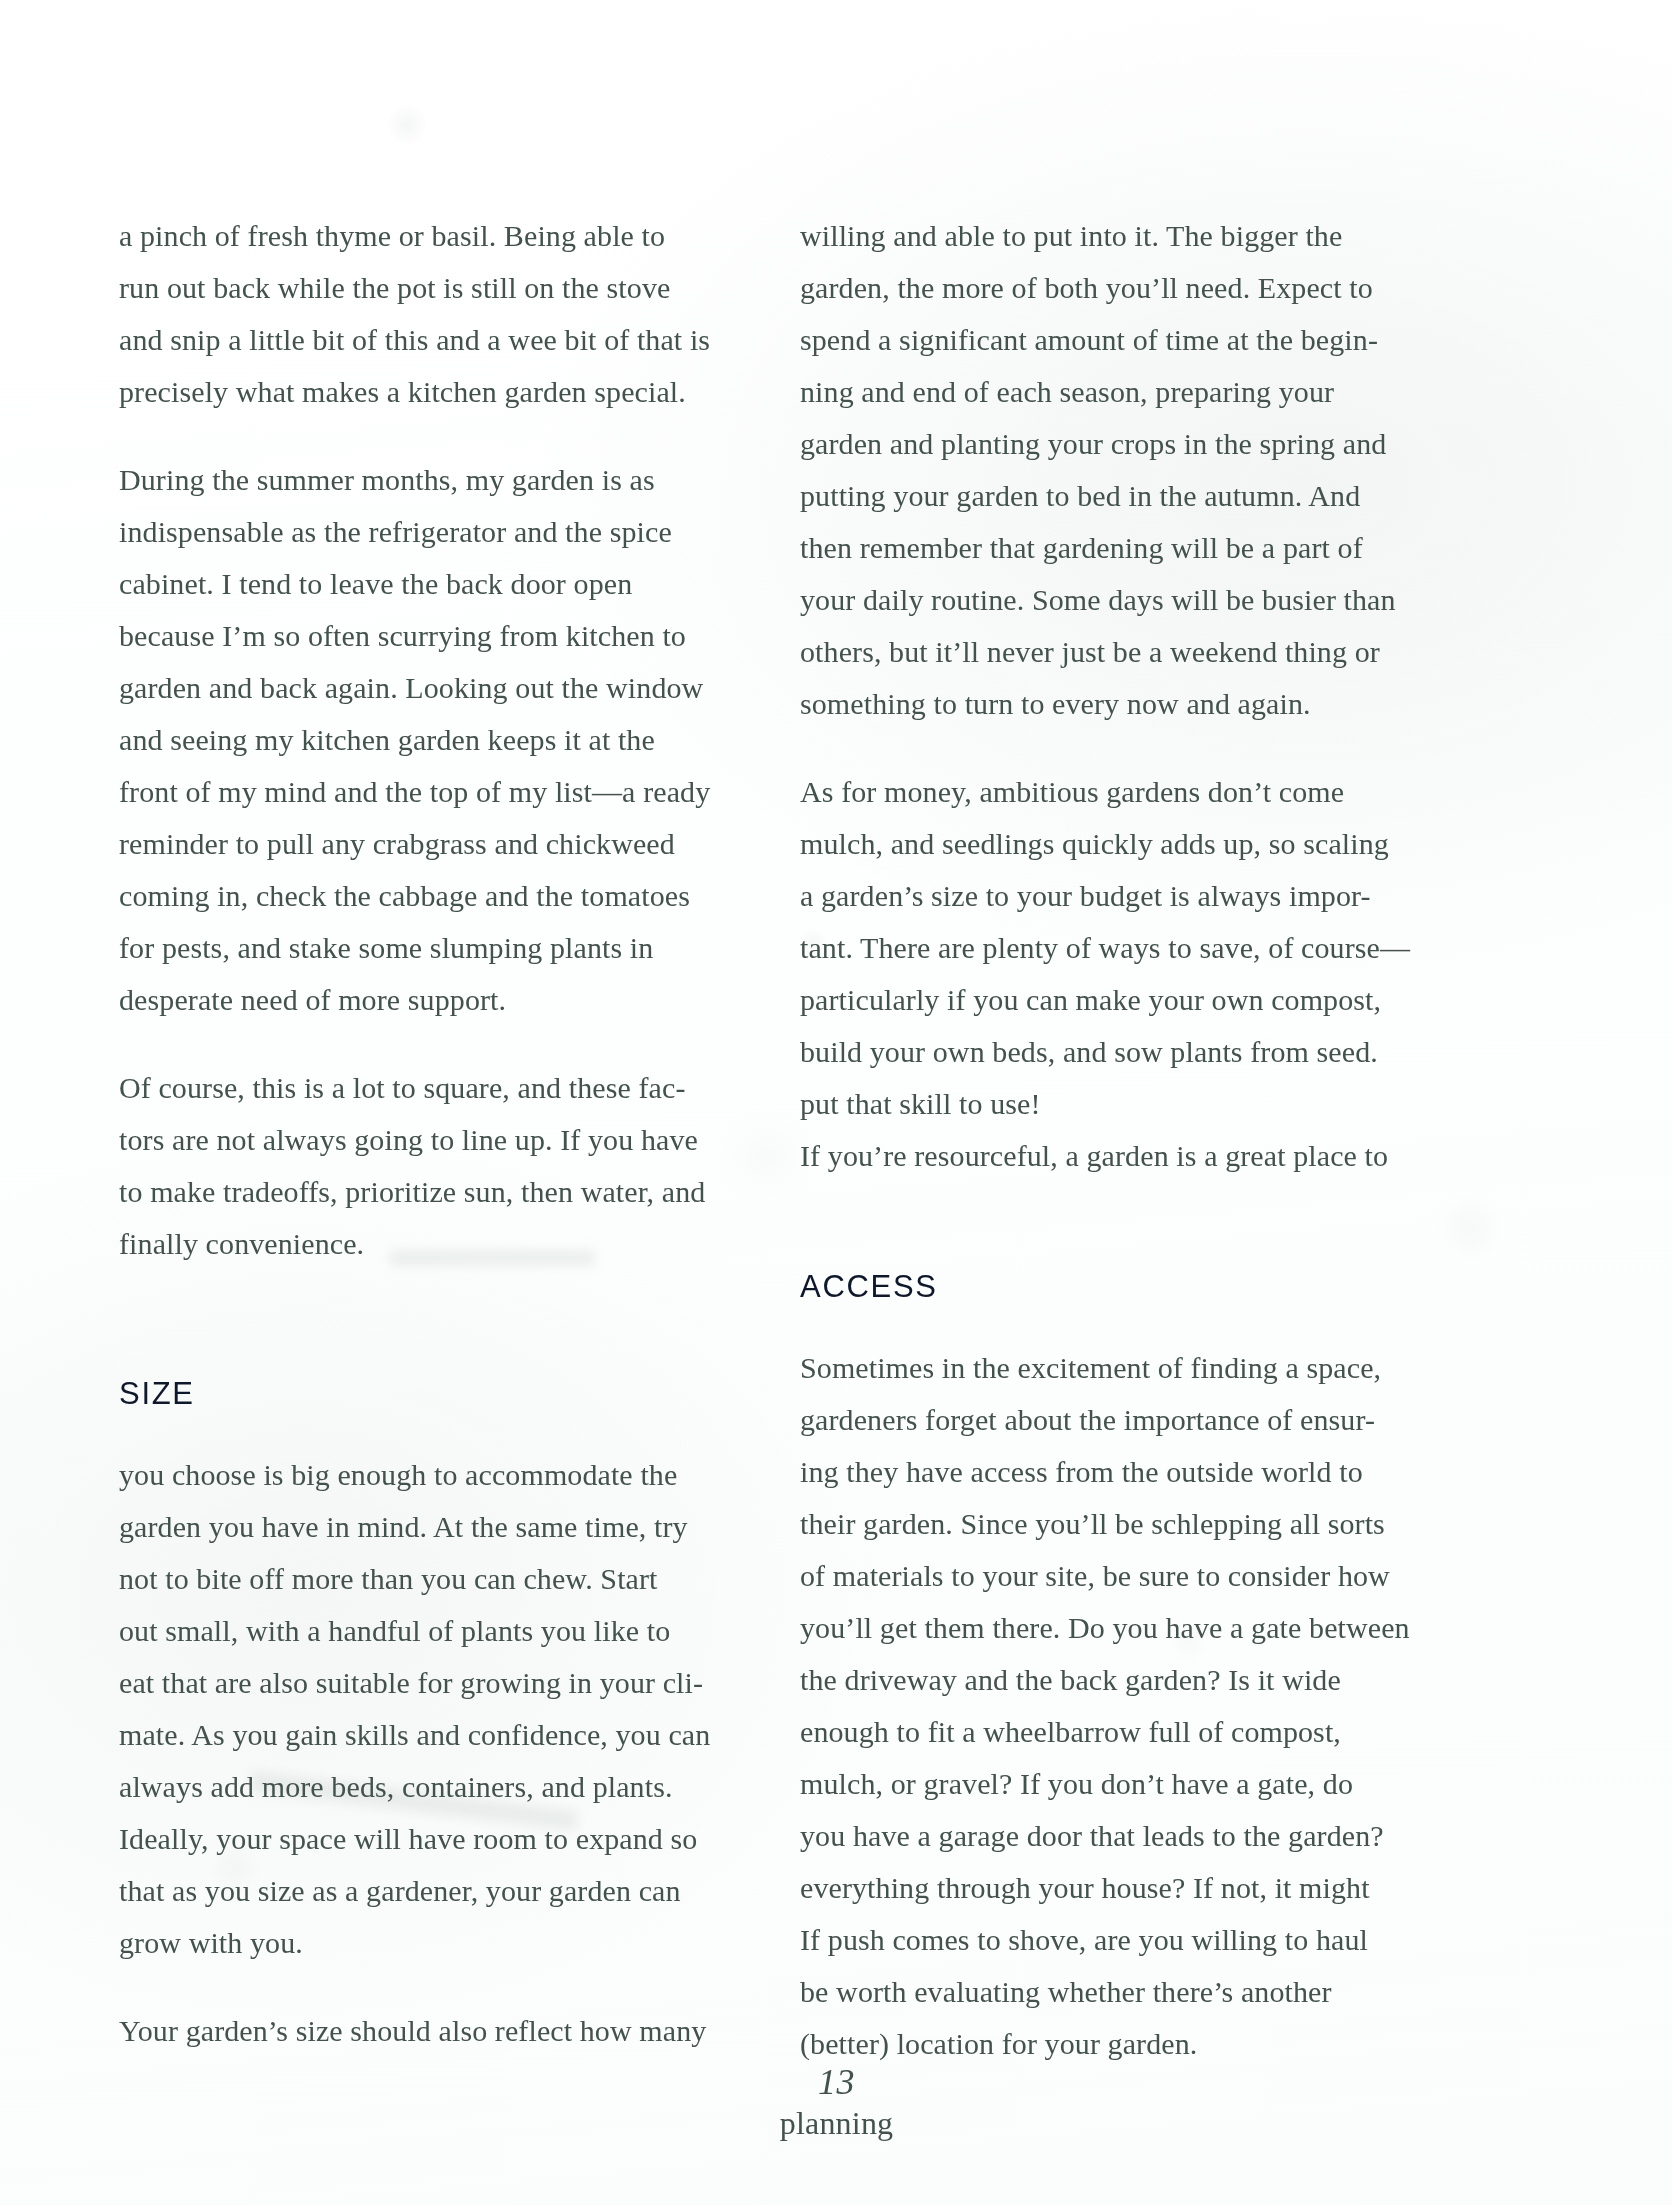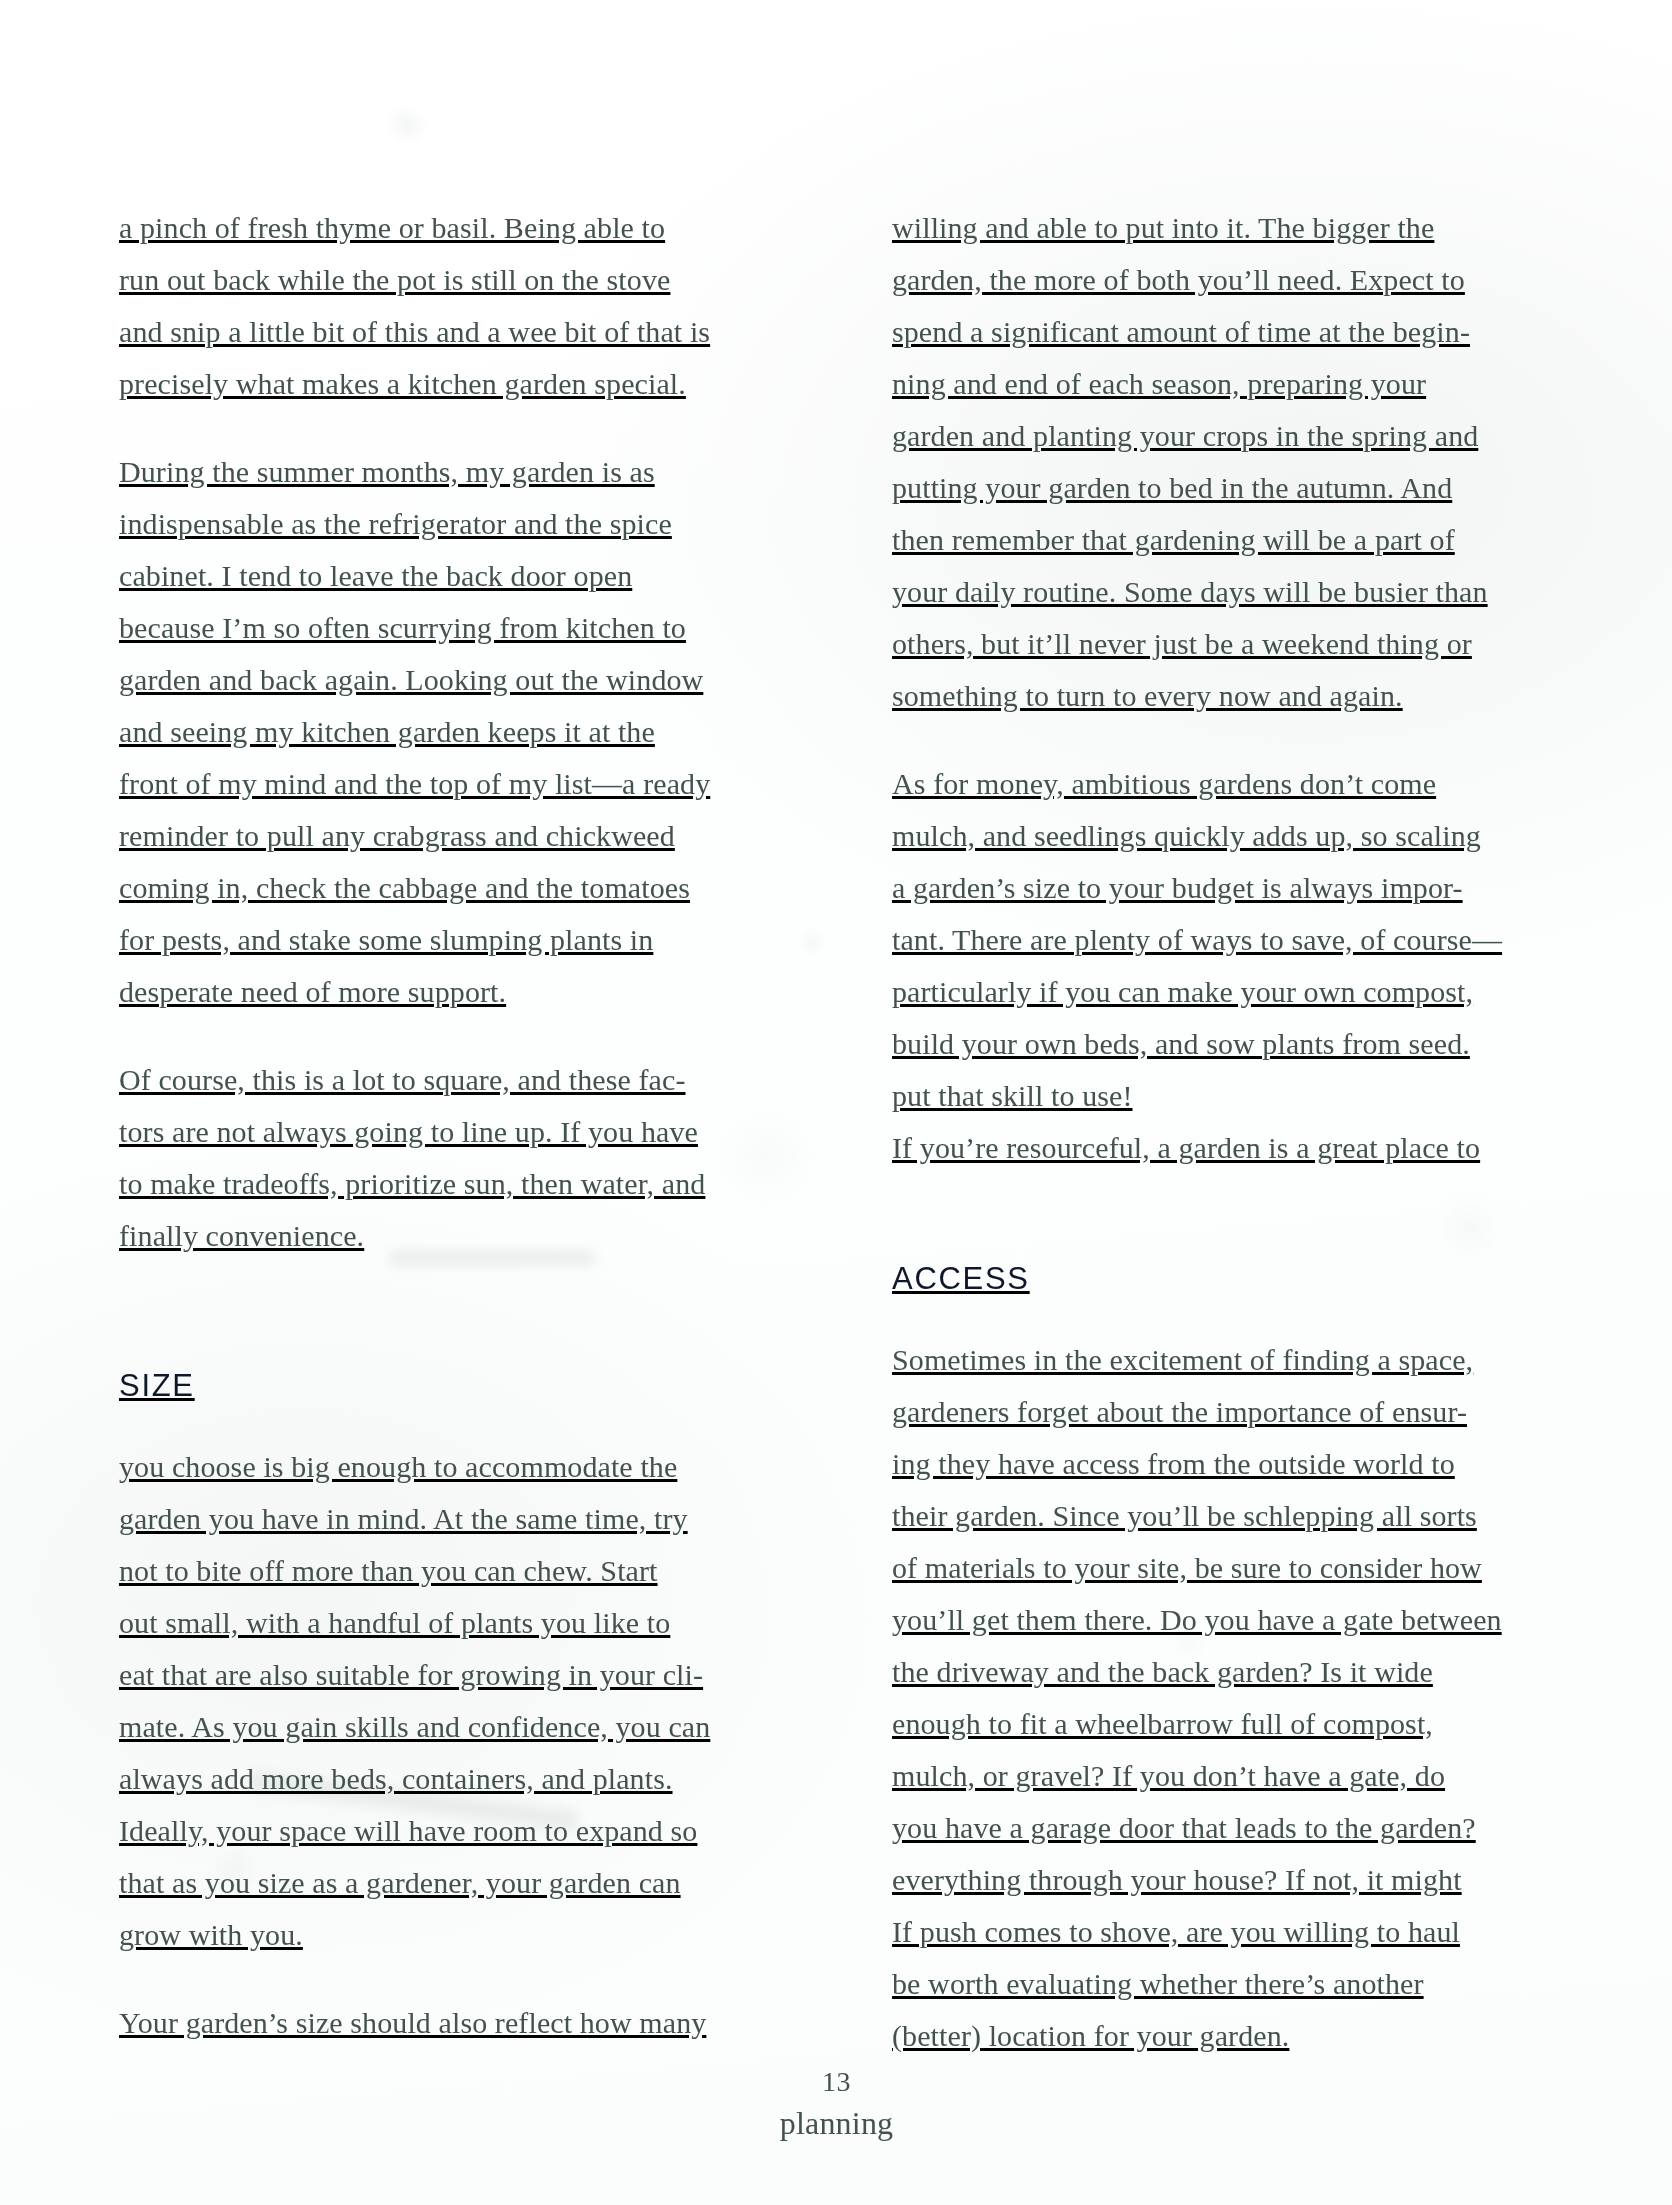--- a/index.html
+++ b/index.html
@@ -42,25 +42,23 @@
   }
 
   .page {
     position: absolute;
     inset: 0;
   }
 
   .columns {
     position: absolute;
     left: 119px;
-    top: 202px;
+    top: 210px;
     width: 1455px;
     display: flex;
-    gap: 92px;
-    text-decoration: underline;
   }
   .col {
     width: 681px;
   }
 
   
   .para {
     color: #44524e;
     font-size: 30px;
     line-height: 52px;
@@ -88,21 +86,22 @@
   .footer {
     position: absolute;
     left: 0;
     right: 0;
     top: 2065px;
     text-align: center;
     color: #44524e;
   }
   .folio {
     display: block;
-    font-size: 28px;
+    font-style: italic;
+    font-size: 36px;
     line-height: 34px;
     letter-spacing: 0.4px;
   }
   .running-head {
     display: block;
     font-size: 32px;
     line-height: 38px;
     margin-top: 4.7px;
     letter-spacing: 0.2px;
   }

